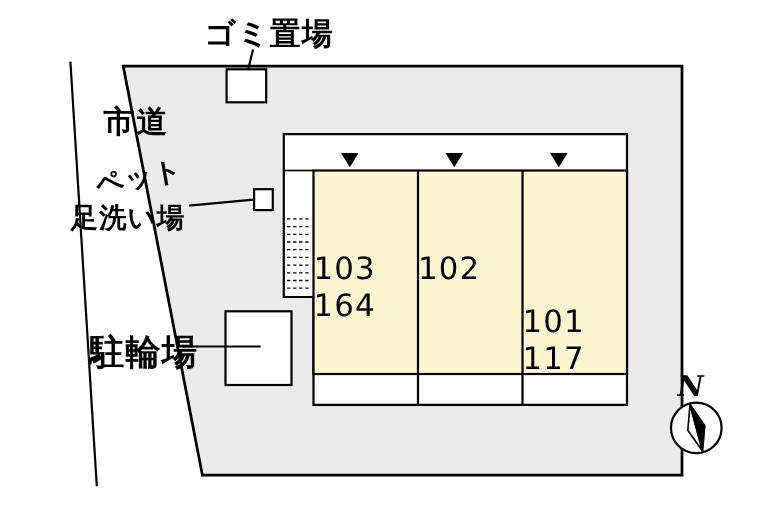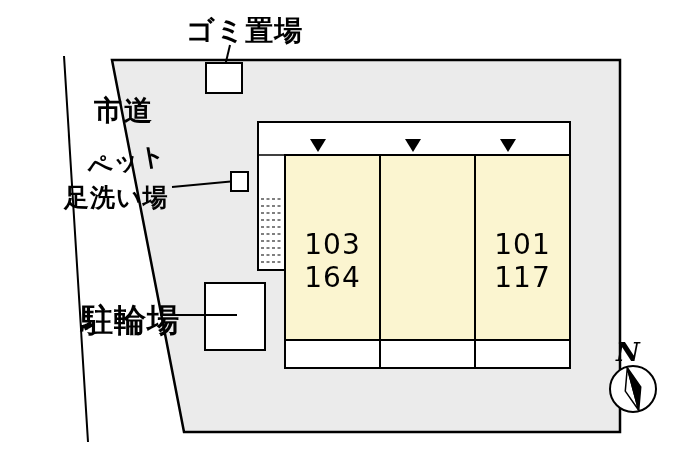--- a/index.html
+++ b/index.html
@@ -5,23 +5,23 @@
   html,body{margin:0;padding:0;background:#ffffff;}
   #canvas{position:relative;width:700px;height:466px;background:#ffffff;overflow:hidden;
     font-family:"DejaVu Sans","Liberation Sans",sans-serif;}
   #plan-svg{position:absolute;left:0;top:0;}
   .lbl{position:absolute;color:#000;font-weight:bold;white-space:nowrap;}
   .lbl-garbage{left:186px;top:12px;font-size:28px;letter-spacing:1px;}
   .lbl-road{left:94px;top:92px;font-size:28px;letter-spacing:2px;}
   .lbl-pet1{left:90px;top:151px;font-size:25px;transform:rotate(-10deg);transform-origin:left bottom;letter-spacing:1px;}
   .lbl-pet2{left:64px;top:181px;font-size:25px;letter-spacing:1px;text-align:right;}
   .lbl-bicycle{left:81px;top:299px;font-size:32px;letter-spacing:1px;}
-  .unit-label{position:absolute;top:228px;width:95px;text-align:center;color:#000;
+  .unit-label{position:absolute;top:228px;width:95px;text-align:left;color:#000;
     font-size:28px;font-weight:500;line-height:1.18;letter-spacing:1px;}
-  .unit-0{left:285px;} .unit-1{left:380px;} .unit-2{left:475px;}
+  .unit-0{left:285px;} .unit-1{left:380px;} .unit-2{left:475px;margin-top:48px;}
   .lbl-north{left:616px;top:337px;font-size:26px;font-style:italic;font-weight:bold;
     font-family:"DejaVu Serif","Liberation Serif",serif;}
 </style>
 </head>
 <body>
 
 <div id="canvas">
 
   <svg id="plan-svg" width="700" height="466" viewBox="0 0 700 466">
 
@@ -76,20 +76,21 @@
   <div class="lbl lbl-garbage">ゴミ置場</div>
   <div class="lbl lbl-pet1">ペット</div>
   <div class="lbl lbl-pet2">足洗い場</div>
   <div class="lbl lbl-bicycle">駐輪場</div>
 
   <div class="unit-label unit-0">
     <div>103</div>
     <div>164</div>
   </div>
   <div class="unit-label unit-1">
+    <div>102</div>
   </div>
   <div class="unit-label unit-2">
     <div>101</div>
     <div>117</div>
   </div>
 
   <div class="lbl lbl-north">N</div>
 </div>
 
 </body></html>

